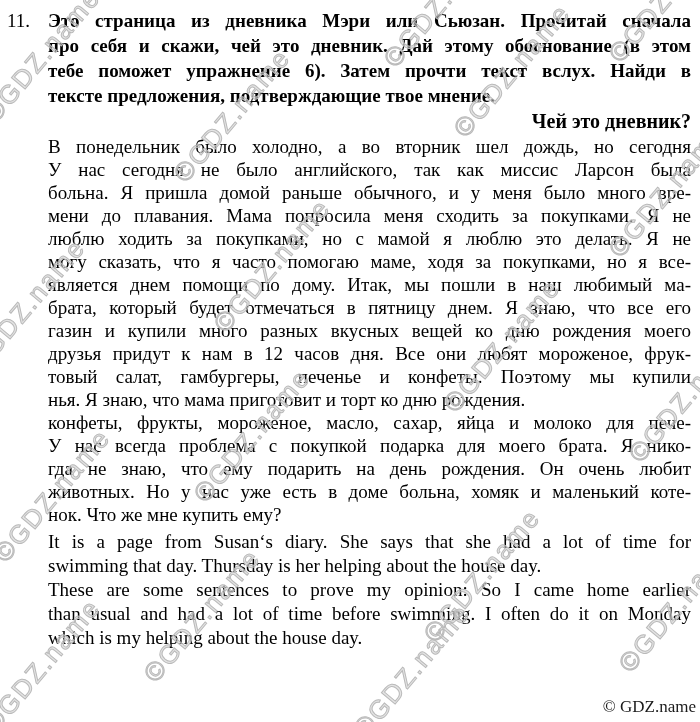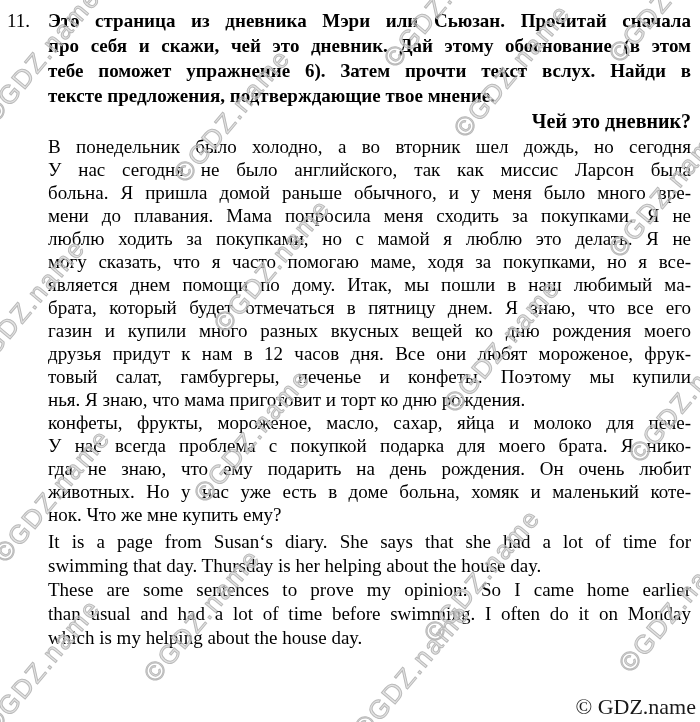--- a/index.html
+++ b/index.html
@@ -18,21 +18,21 @@
   .j { text-align:justify; text-align-last:justify; }
   .title {
     font-weight:bold; font-size:20px; line-height:27px;
     text-align:right; margin:0;
   }
   .date { font-style:italic; font-size:19px; line-height:27px; }
   .body-block { font-size:19px; line-height:23px; }
   .answer-block { font-size:19px; line-height:24px; margin-top:4px; }
   .footer {
     position:absolute; right:4px; bottom:6px;
-    font-size:22px; line-height:18px; color:#1a1a1a;
+    font-size:17px; line-height:18px; color:#1a1a1a;
   }
   .wm {
     position:absolute; white-space:nowrap; pointer-events:none;
     font-family:"Liberation Sans", sans-serif;
     font-size:26px; letter-spacing:2px;
     color:rgba(205,205,205,0.55);
     -webkit-text-stroke:1px #b9b9b9;
     transform:rotate(-50deg);
     z-index:3;
   }

